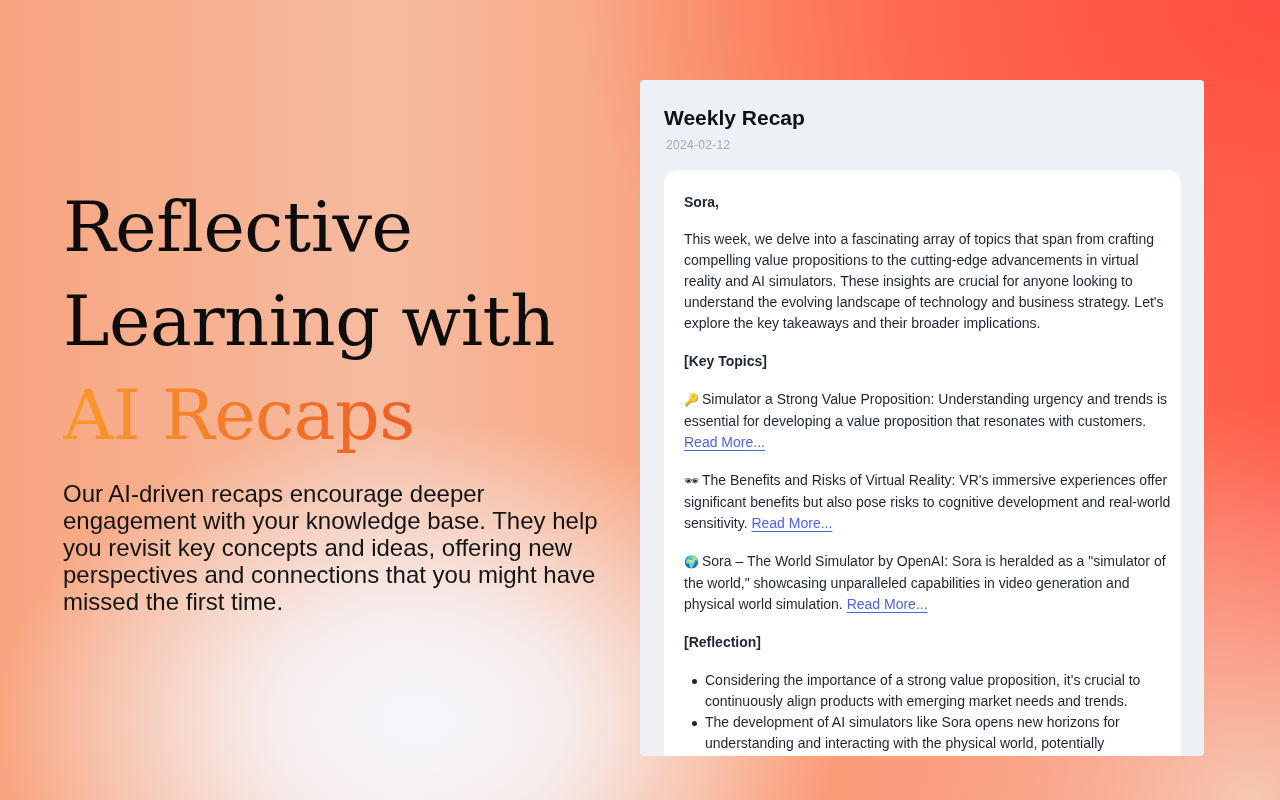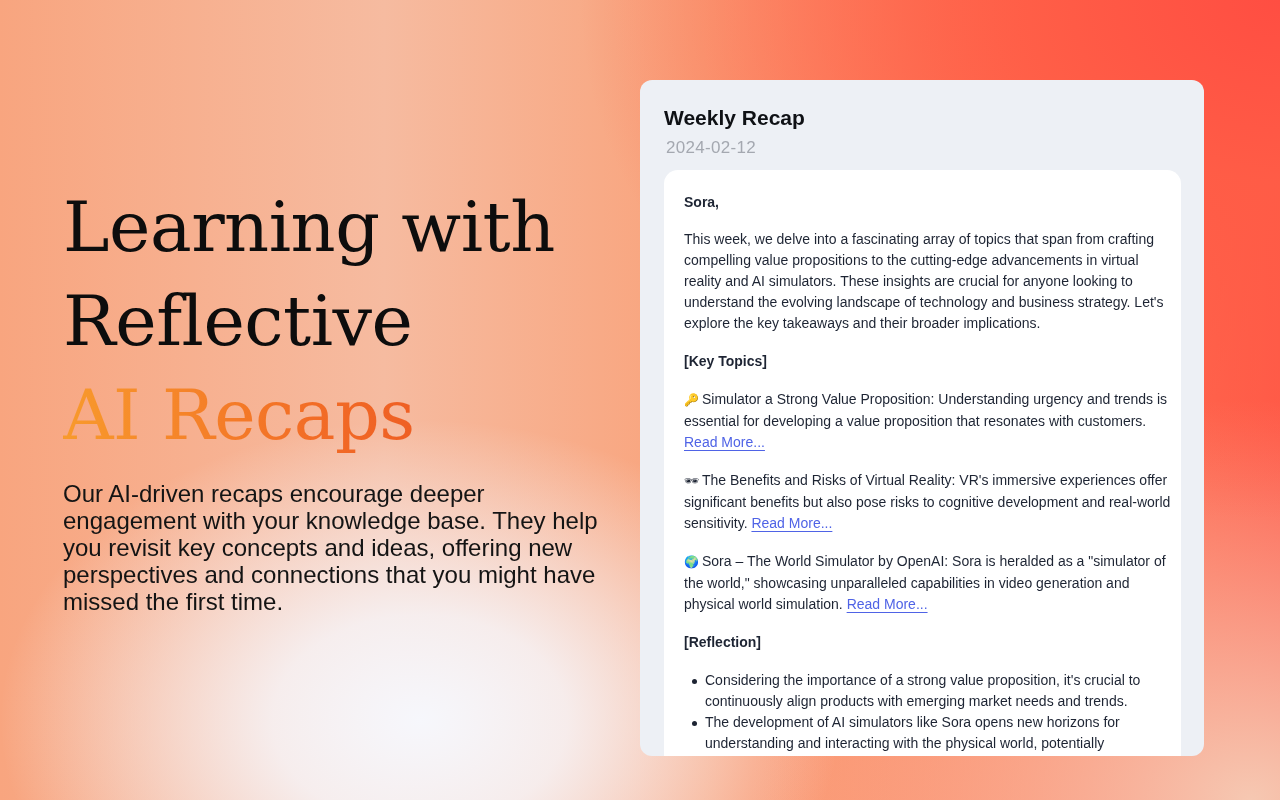--- a/index.html
+++ b/index.html
@@ -35,30 +35,30 @@
     background-clip: text;
     color: transparent;
   }
   .hero-desc {
     position: absolute; left: 63px; top: 480px; width: 540px;
     font-size: 24px; line-height: 27px; color: #141414;
   }
   .card {
     position: absolute; left: 640px; top: 80px; width: 564px; height: 676px;
     background: #EDF0F5;
-    border-radius: 12px;
+    border-radius: 4px;
     overflow: hidden;
   }
   .card-title {
     position: absolute; left: 24px; top: 26px;
     font-size: 21px; font-weight: 700; color: #0f1115;
   }
   .card-date {
     position: absolute; left: 26px; top: 58px;
-    font-size: 17px; color: #a4a8b0; letter-spacing: 0.3px;
+    font-size: 12px; color: #a4a8b0; letter-spacing: 0.3px;
   }
   .panel {
     position: absolute; left: 24px; top: 90px; width: 517px; height: 640px;
     background: #ffffff;
     border-radius: 14px;
     padding: 22px 10px 0 20px;
     color: #1d2433;
     font-size: 14px; line-height: 21px;
   }
   .panel p { margin-bottom: 17px; }
@@ -75,22 +75,22 @@
     width: 5px; height: 5px; border-radius: 50%; background: #1d2433;
   }
 </style>
 </head>
 <body>
 
 <div class="bg"></div>
 
 <div class="hero">
   <h1 class="hero-title">
+    <span class="line">Reflective</span>
     <span class="line">Learning with</span>
-    <span class="line">Reflective</span>
     <span class="line accent">AI Recaps</span>
   </h1>
 </div>
 <p class="hero-desc">Our AI-driven recaps encourage deeper engagement with your knowledge base. They help you revisit key concepts and ideas, offering new perspectives and connections that you might have missed the first time.</p>
 
 <div class="card">
   <div class="card-title">Weekly Recap</div>
   <div class="card-date">2024-02-12</div>
 
   <div class="panel">

